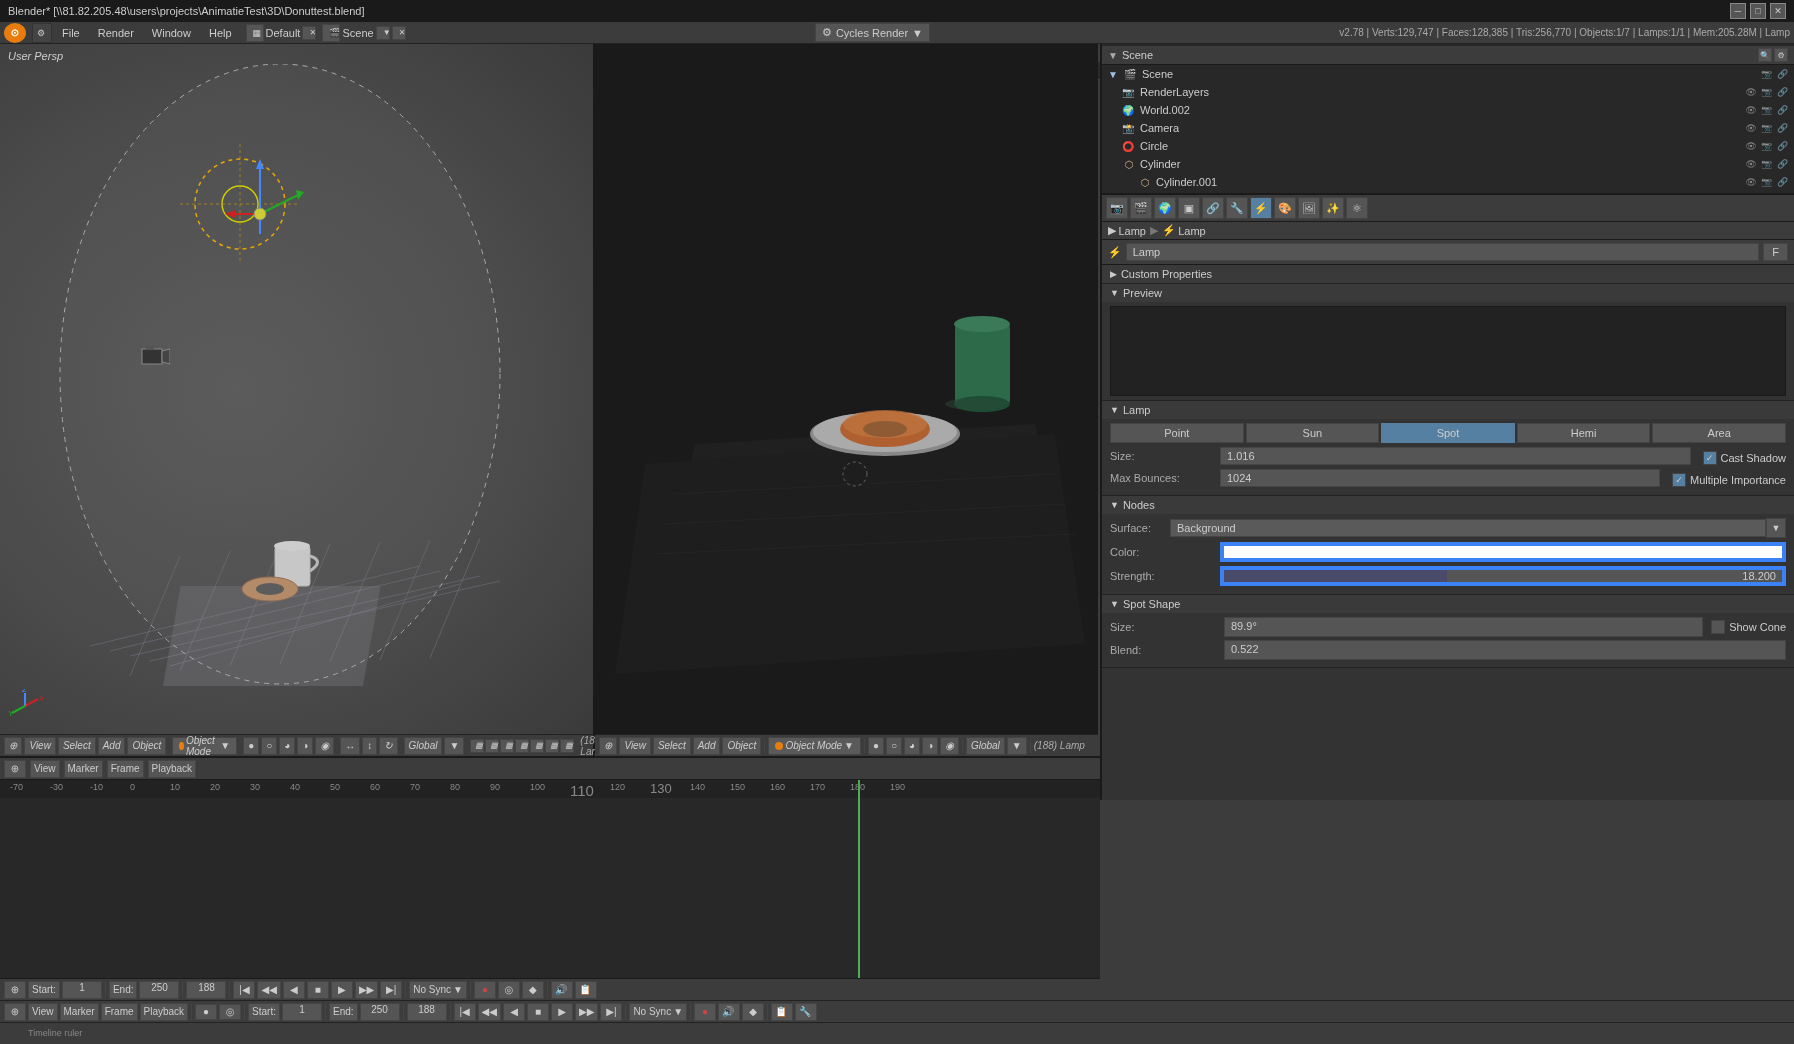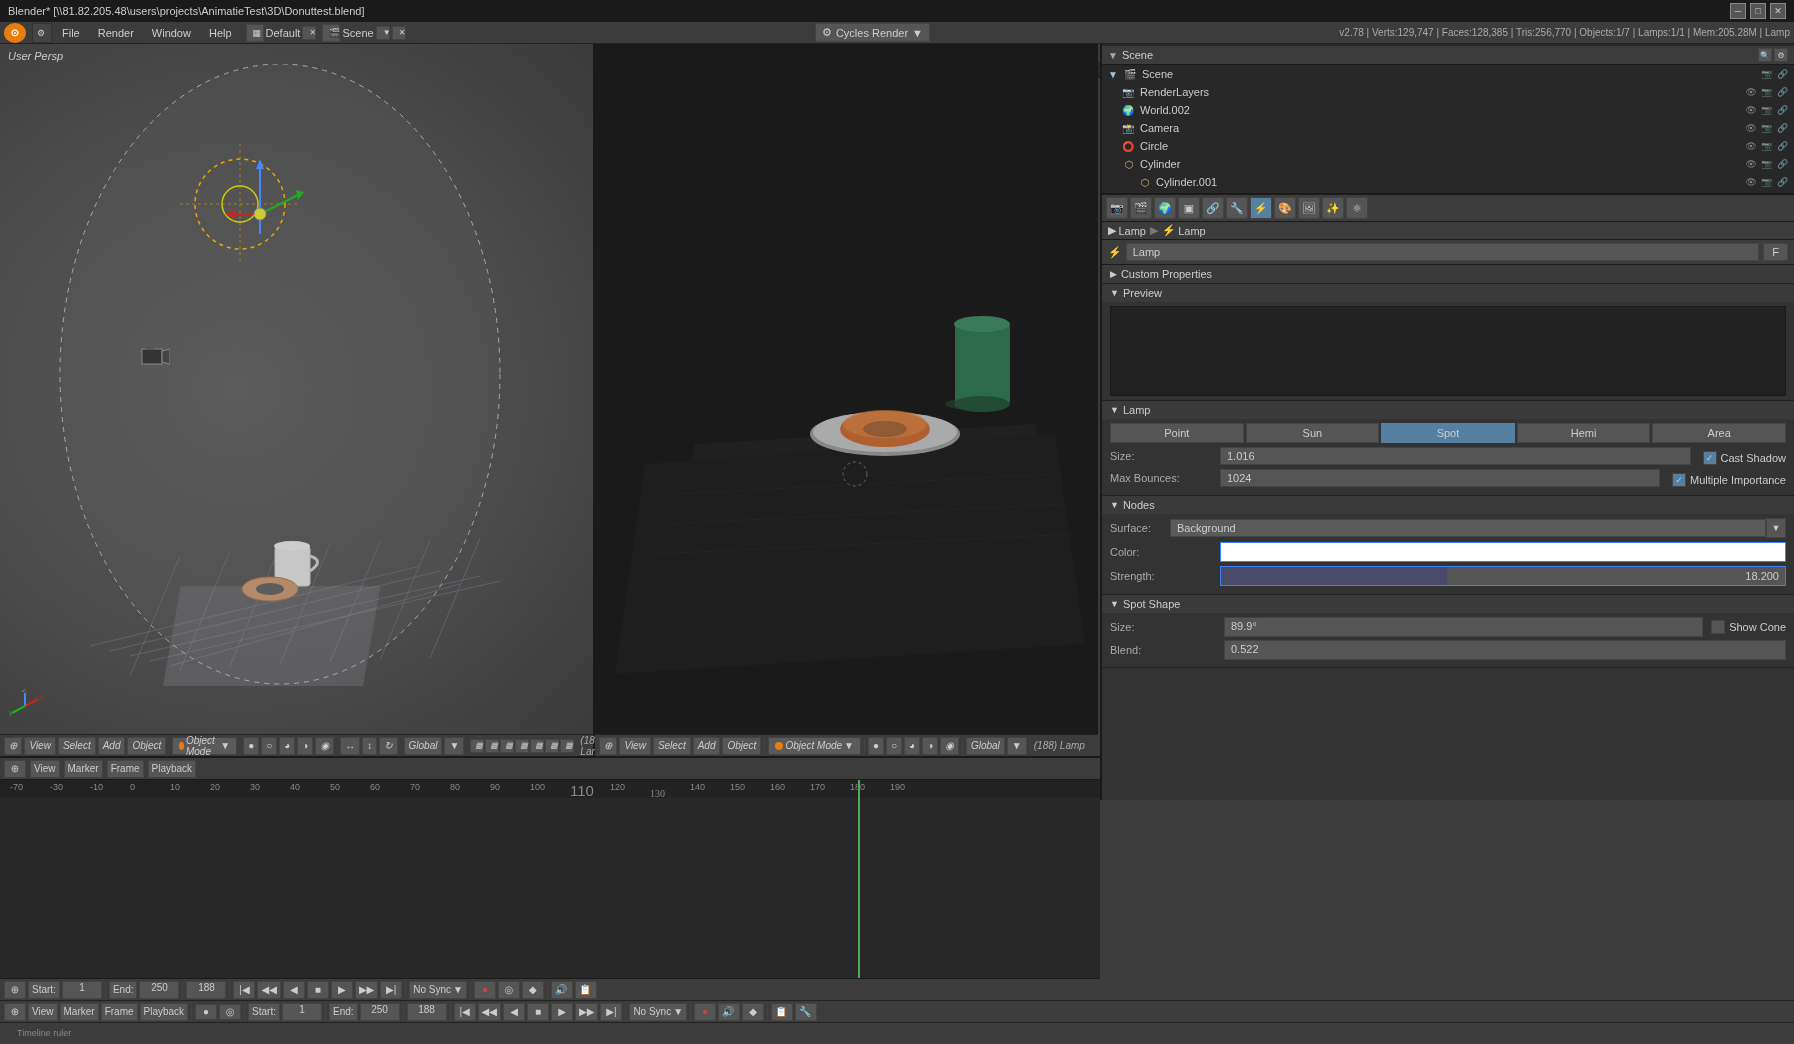--- a/index.html
+++ b/index.html
@@ -288,21 +288,21 @@
       margin-bottom: 4px;
     }
     .slider-label {
       width: 110px;
       color: #aaa;
       font-size: 11px;
     }
     .slider-container {
       flex: 1;
       background: #555;
-      border: 1px solid #3b82f6;
+      border: 4px solid #3b82f6;
       height: 20px;
       position: relative;
     }
     .slider-fill {
       height: 100%;
       background: #4a4a6a;
     }
     .slider-text {
       position: absolute;
       top: 0; left: 0; right: 0; bottom: 0;
@@ -547,21 +547,21 @@
       display: flex;
       align-items: center;
       padding: 0 4px;
       gap: 2px;
       border-bottom: 1px solid #222;
     }
     #global-bottom-bottom {
       height: 20px;
       display: flex;
       align-items: center;
-      padding: 0 9px;
+      padding: 0 20px;
       gap: 2px;
     }
 
     .tl-btn {
       height: 18px;
       min-width: 22px;
       background: #555;
       border: 1px solid #444;
       color: #ccc;
       padding: 0 3px;
@@ -1099,21 +1099,21 @@
       <span style="position:absolute; left:250px; top:2px; font-size:9px; color:#888;">30</span>
       <span style="position:absolute; left:290px; top:2px; font-size:9px; color:#888;">40</span>
       <span style="position:absolute; left:330px; top:2px; font-size:9px; color:#888;">50</span>
       <span style="position:absolute; left:370px; top:2px; font-size:9px; color:#888;">60</span>
       <span style="position:absolute; left:410px; top:2px; font-size:9px; color:#888;">70</span>
       <span style="position:absolute; left:450px; top:2px; font-size:9px; color:#888;">80</span>
       <span style="position:absolute; left:490px; top:2px; font-size:9px; color:#888;">90</span>
       <span style="position:absolute; left:530px; top:2px; font-size:9px; color:#888;">100</span>
       <span style="position:absolute; left:570px; top:2px; font-size:15px; color:#888;">110</span>
       <span style="position:absolute; left:610px; top:2px; font-size:9px; color:#888;">120</span>
-      <span style="position:absolute; left:650px; top:8px; font-size:10px; color:#888;font-family:Liberation Serif, serif;">130</span>
+      <span style="position:absolute; left:650px; top:1px; font-size:13px; color:#888;">130</span>
       <span style="position:absolute; left:690px; top:2px; font-size:9px; color:#888;">140</span>
       <span style="position:absolute; left:730px; top:2px; font-size:9px; color:#888;">150</span>
       <span style="position:absolute; left:770px; top:2px; font-size:9px; color:#888;">160</span>
       <span style="position:absolute; left:810px; top:2px; font-size:9px; color:#888;">170</span>
       <span style="position:absolute; left:850px; top:2px; font-size:9px; color:#888;">180</span>
       <span style="position:absolute; left:890px; top:2px; font-size:9px; color:#888;">190</span>
 
       <div style="position:absolute; left:858px; top:0; width:2px; height:100%; background:#4caf50;"></div>
     </div>
   </div>

